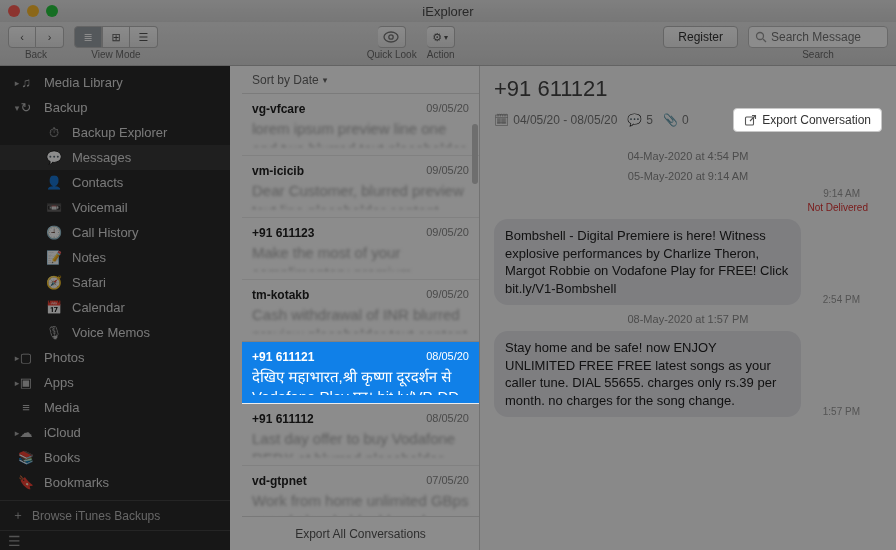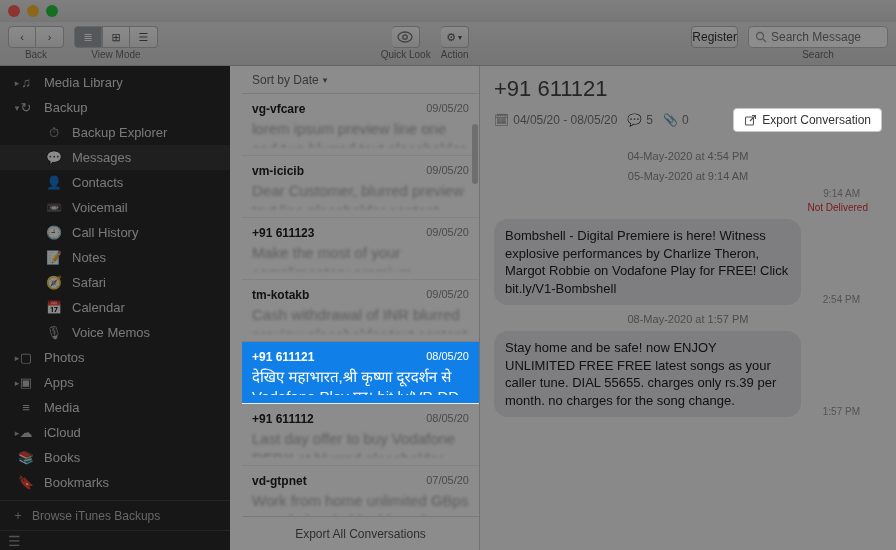--- a/index.html
+++ b/index.html
@@ -12,21 +12,21 @@
   .tl.red { background: #ff5f57; } .tl.yellow { background: #febc2e; } .tl.green { background: #28c840; }
   .titlebar-title { position: absolute; left: 0; right: 0; text-align: center; font-size: 13px; color: #4a4a4a; }
   .toolbar { height: 44px; background: linear-gradient(#e6e6e6,#d6d6d6); border-bottom: 1px solid #b5b5b5; display: flex; align-items: flex-start; padding: 4px 8px; gap: 10px; }
   .tool-group { display: flex; flex-direction: column; align-items: center; gap: 1px; }
   .tool-btns { display: flex; }
   .tbtn { background: linear-gradient(#fdfdfd,#e8e8e8); border: 1px solid #b8b8b8; height: 22px; min-width: 28px; display: flex; align-items: center; justify-content: center; font-size: 11px; color: #555; }
   .tbtn:first-child { border-radius: 4px 0 0 4px; } .tbtn:last-child { border-radius: 0 4px 4px 0; border-left: none; }
   .tbtn.single { border-radius: 4px; }
   .tool-label { font-size: 10px; color: #6a6a6a; }
   .spacer { flex: 1; }
-  .register-btn { background: linear-gradient(#fff,#eee); border:1px solid #b8b8b8; border-radius:4px; height:22px; padding:0 0; font-size:12px; color:#333;text-align:center; }
+  .register-btn { background: linear-gradient(#fff,#eee); border:1px solid #b8b8b8; border-radius:4px; height:22px; padding:0 14px; font-size:12px; color:#333;text-align:center; }
   .search-field { display:flex; align-items:center; height:22px; border:1px solid #c0c0c0; border-radius:4px; background:#fff; padding:0 6px; gap:4px;}
   .search-field input { border:none; outline:none; font-size:12px; width:110px; color:#666; background:transparent;}
   .main { flex:1; display:flex; min-height:0; }
   .sidebar { width:230px; background:#2b2b2b; color:#d8d8d8; overflow:hidden; display:flex; flex-direction:column; }
   .side-list { flex:1; padding:4px 0; font-size:13px; }
   .s-item { display:flex; align-items:center; gap:10px; height:25px; padding:0 10px 0 30px; color:#ddd; }
   .s-item .cv { position:absolute; left:12px; font-size:9px; color:#aaa; width:10px; text-align:center;}
   .s-item { position:relative; }
   .s-item.top { padding-left:18px; font-weight:500; }
   .s-item.sub { padding-left:46px; color:#ddd; }
@@ -67,20 +67,21 @@
 </head>
 <body>
 
 <div class="window">
   <div class="titlebar">
     <div class="traffic">
       <div class="tl red"></div>
       <div class="tl yellow"></div>
       <div class="tl green"></div>
     </div>
+    <div class="titlebar-title">iExplorer</div>
   </div>
 
   <div class="toolbar">
     <div class="tool-group">
       <div class="tool-btns">
         <div class="tbtn">‹</div>
         <div class="tbtn">›</div>
       </div>
       <div class="tool-label">Back</div>
     </div>

